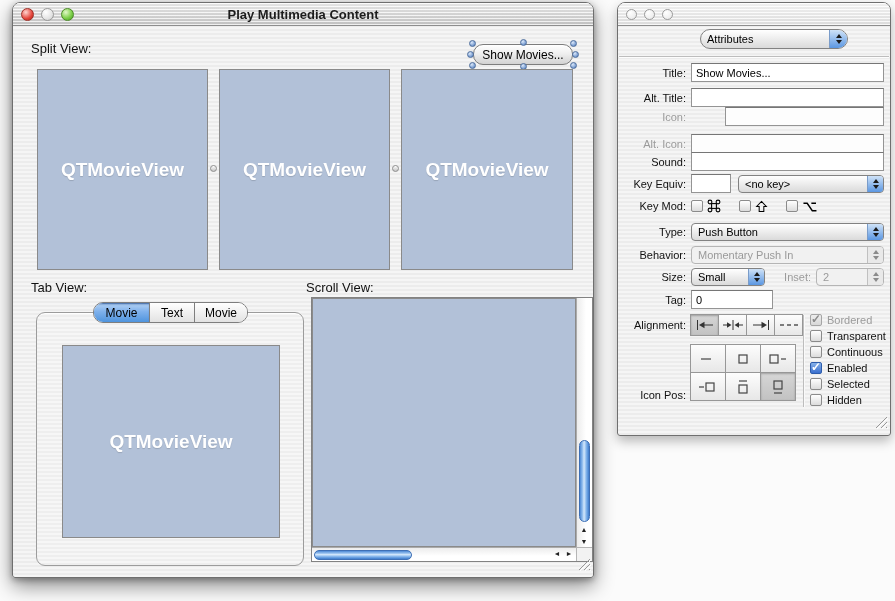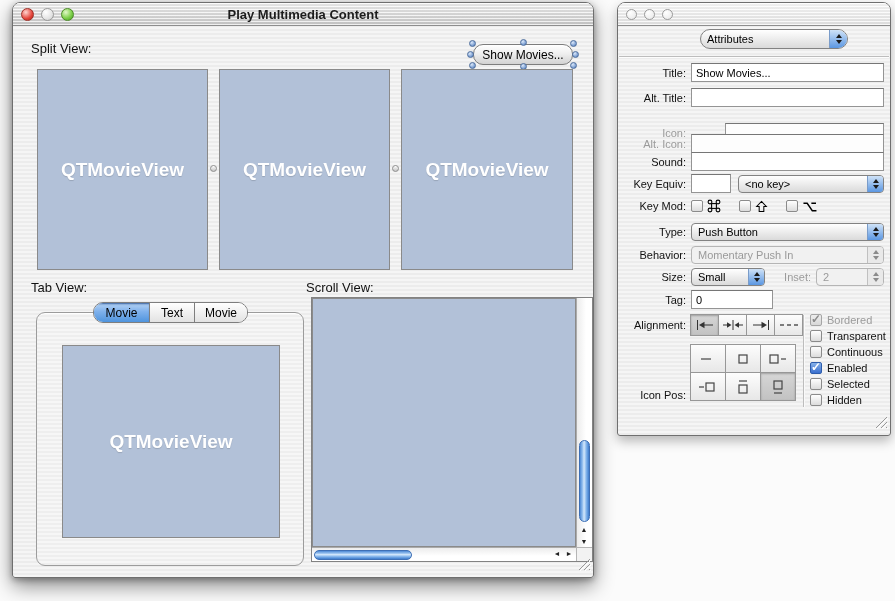--- a/index.html
+++ b/index.html
@@ -198,21 +198,21 @@
     <div class="irow" style="top:60px;">
       <span class="ilabel">Title:</span>
       <input class="tfield" value="Show Movies..." style="">
     </div>
 
     <div class="irow" style="top:85px;">
       <span class="ilabel">Alt. Title:</span>
       <input class="tfield" value="" style="">
     </div>
 
-    <div class="irow" style="top:120px;gap:34px;">
+    <div class="irow" style="top:104px;gap:34px;">
       <span class="ilabel dis">Icon:</span>
       <input class="tfield" disabled="" value="" style="">
     </div>
 
     <div class="irow" style="top:131px;">
       <span class="ilabel dis">Alt. Icon:</span>
       <input class="tfield" disabled="" value="" style="">
     </div>
 
     <div class="irow" style="top:149px;">

